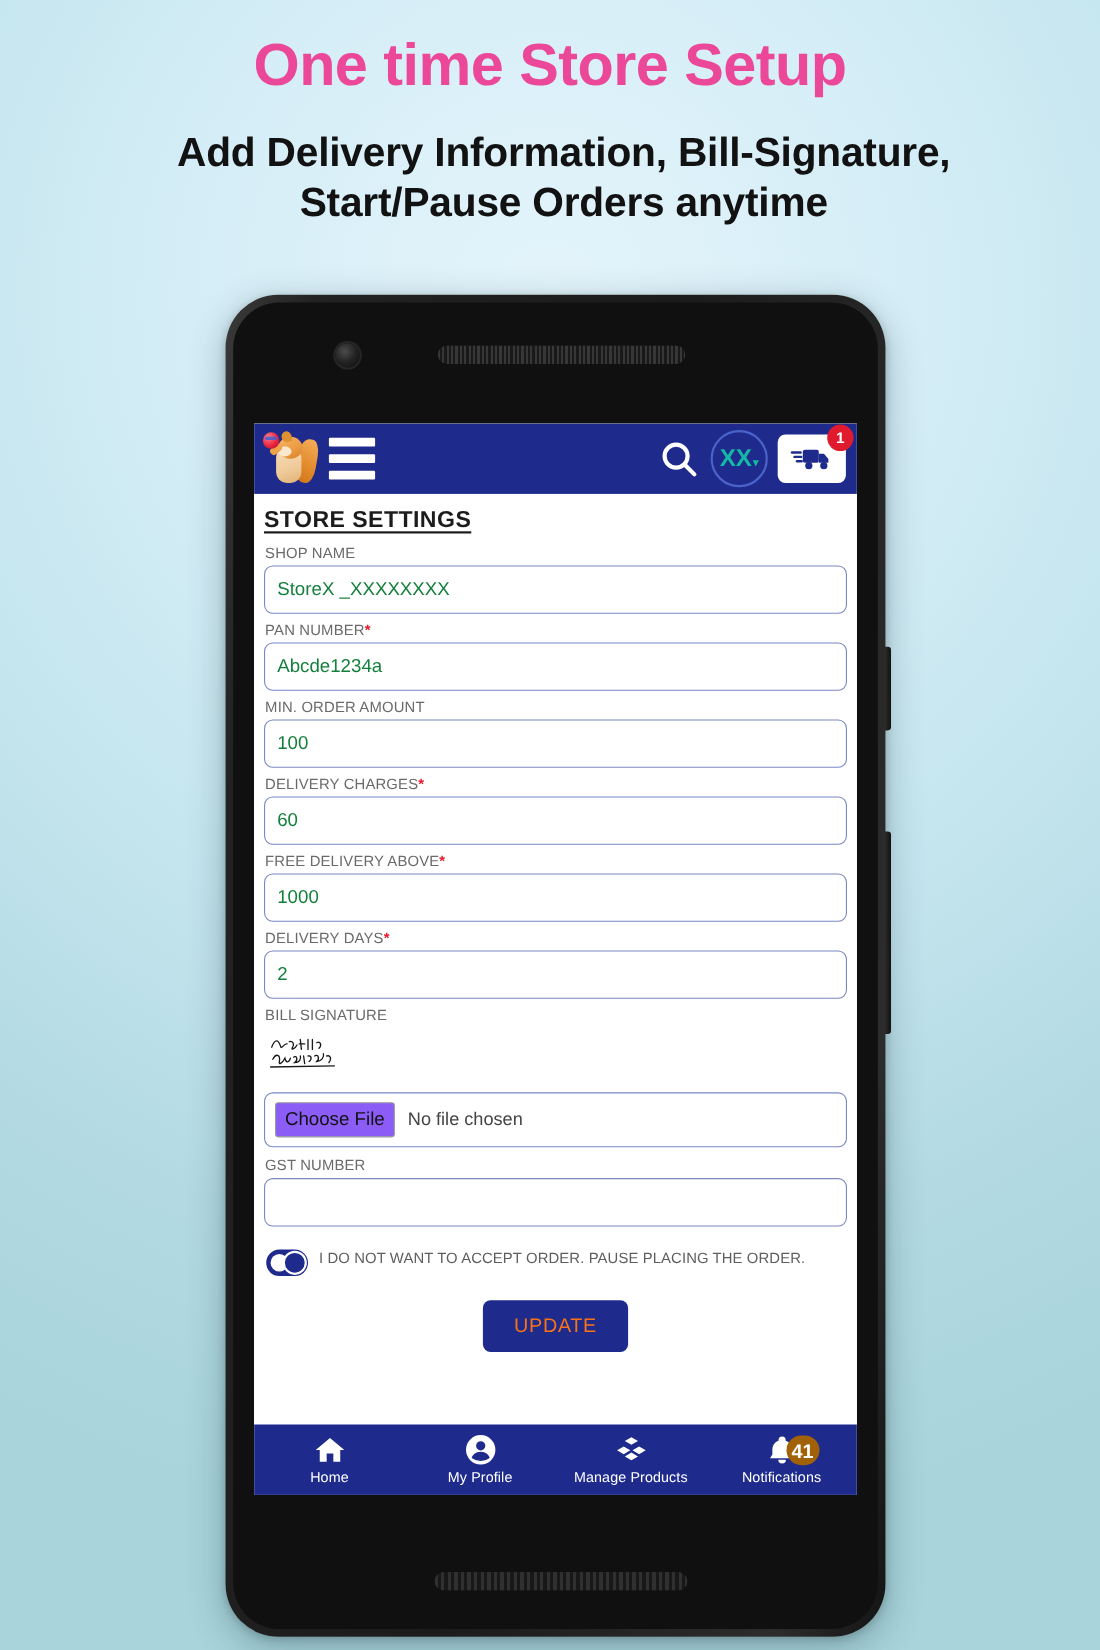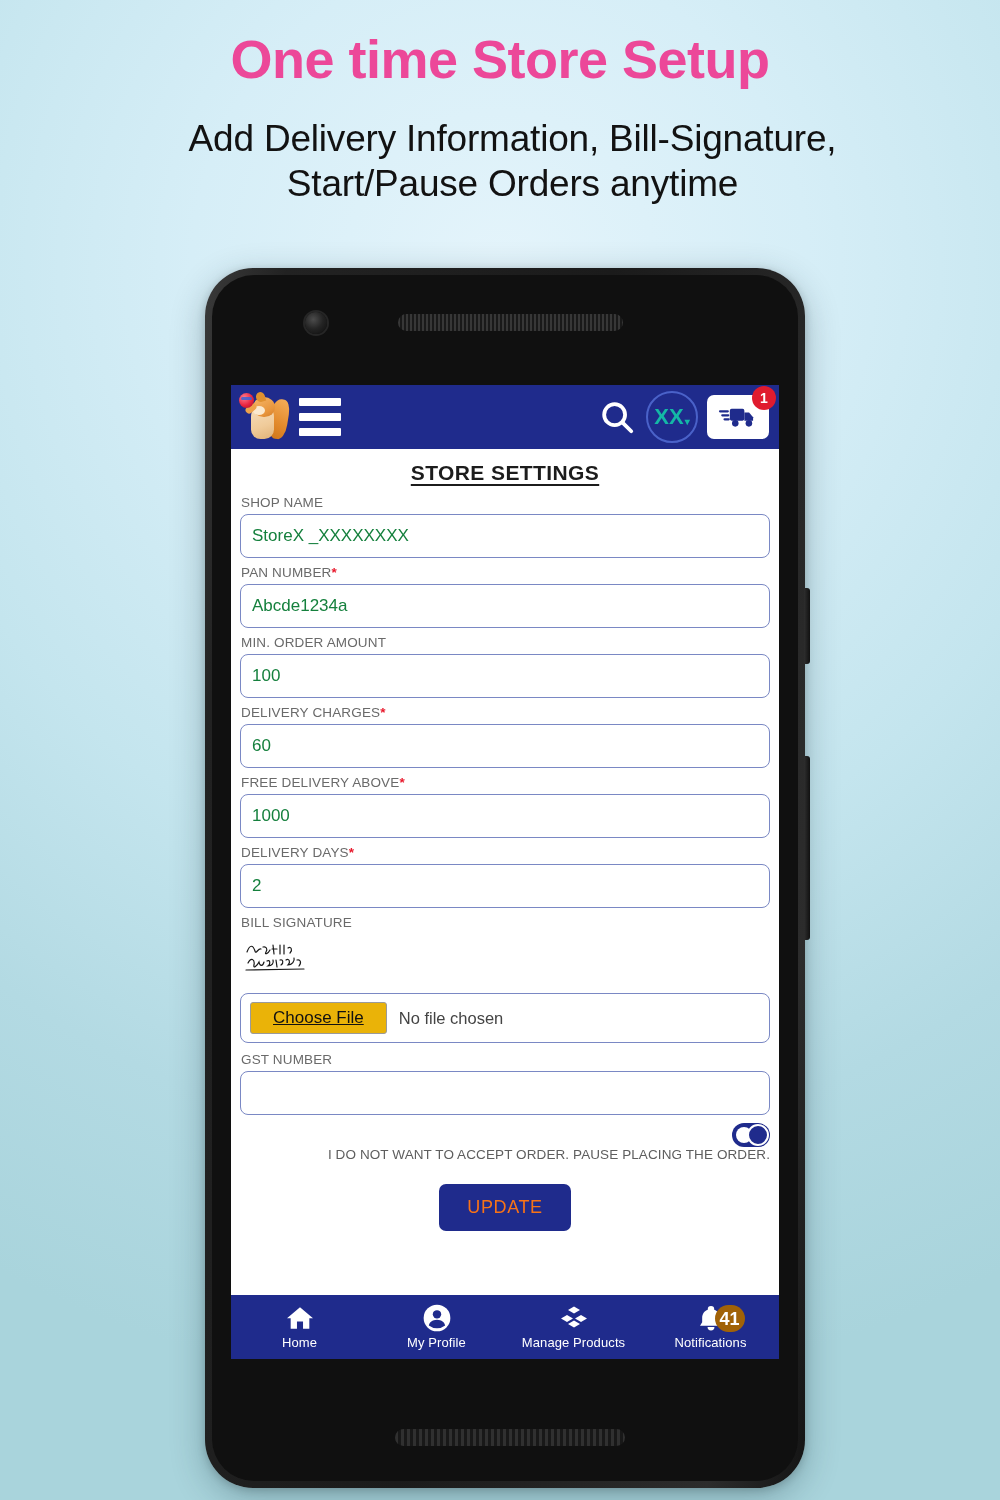--- a/index.html
+++ b/index.html
@@ -32,21 +32,21 @@
   .promo-title {
     font-size: 54px;
     font-weight: 700;
     color: #ec4899;
     letter-spacing: -0.5px;
     line-height: 1.08;
   }
   .promo-sub {
     margin-top: 28px;
     font-size: 37px;
-    font-weight: 400;
+    font-weight: 700;
     color: #121212;
     line-height: 1.22;
     letter-spacing: -0.2px;
     padding-left: 25px;
   }
 
   
   .phone {
     position: absolute;
     left: 205px;
@@ -242,21 +242,20 @@
     line-height: 1;
   }
 
   
   .form-body {
     padding: 12px 9px 0 9px;
     height: 846px;
     background: #fff;
   }
   .page-title {
-    text-align: center;
     font-size: 21px;
     font-weight: 700;
     color: #1c1c1c;
     letter-spacing: .4px;
     text-decoration: underline;
     text-underline-offset: 4px;
     margin-bottom: 10px;
   }
   .field { margin-bottom: 7px; }
   .field-label {
@@ -291,40 +290,38 @@
     height: 50px;
     border: 1.3px solid #7a88c4;
     border-radius: 8px;
     display: flex;
     align-items: center;
     padding: 0 9px;
     background: #fff;
   }
   .choose-file {
     border: 1px solid #9a9a9a;
-    background: #eab308;
+    background: #8b5cf6;
     border-radius: 3px;
-    padding: 5px 22px;
+    padding: 5px 8px;
     font-size: 17px;
     color: #111;
     cursor: pointer;
-    text-decoration: underline;
   }
   .file-status {
     margin-left: 12px;
     font-size: 16.5px;
     color: #444;
   }
 
   .toggle-row {
     display: flex;
-    align-items: flex-end;
-    margin-top: 8px;
+    align-items: flex-start;
+    margin-top: 21px;
     padding-left: 2px;
-    flex-direction: column;
   }
   .toggle {
     width: 38px; height: 24px;
     border-radius: 12px;
     background: #1f2b8c;
     position: relative;
     flex: 0 0 auto;
     cursor: pointer;
   }
   .toggle .knob-left {

